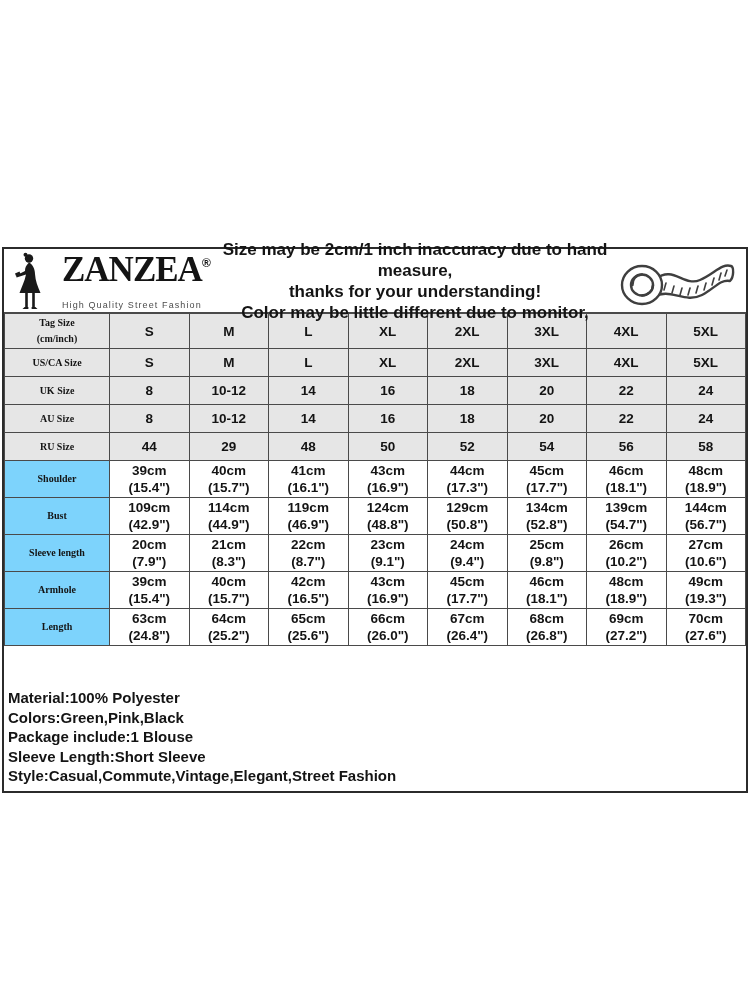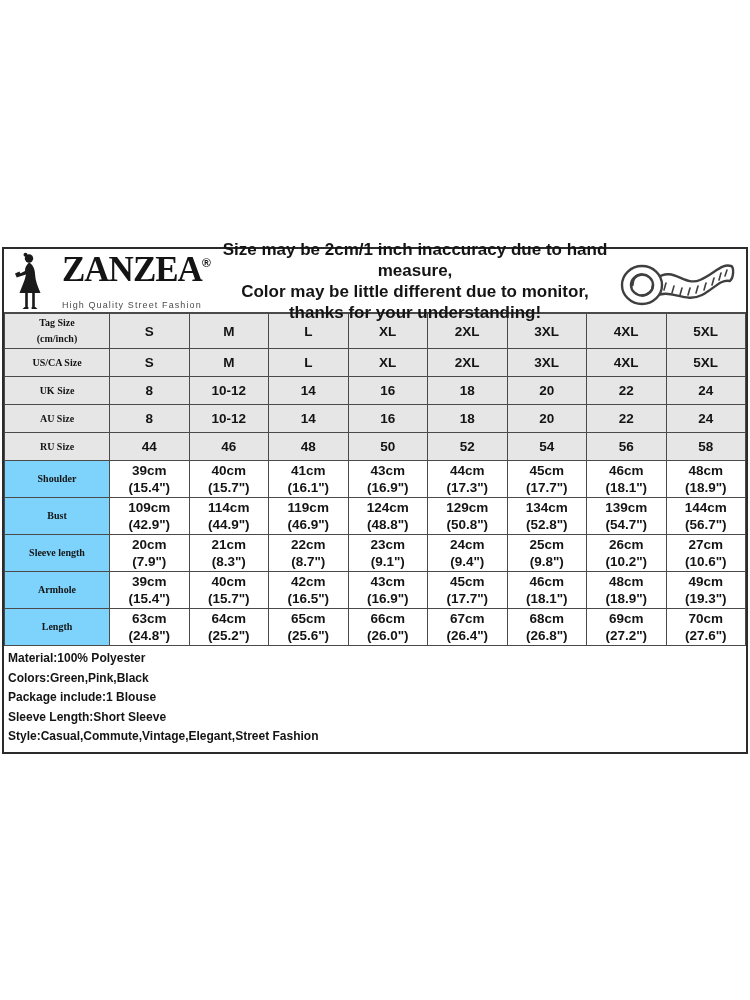--- a/index.html
+++ b/index.html
@@ -84,22 +84,23 @@
   table.size-table tr:nth-child(1) td { height:34px; }
   table.size-table tr:nth-child(n+2):nth-child(-n+5) td { height:28px; }
   table.size-table tr:nth-child(n+6) td { height:37px; }
   td.shaded { background:#e6e6e6; }
   td.label-light { background:#7dd3fc; }
   table.size-table td.label-cell div { font-size:10px; line-height:16px;font-family:Liberation Serif, serif; }
   
   .details {
     padding:3px 4px 5px 4px;
     font-weight:700;
-    font-size:12px;
+    font-size:15px;
     color:#141414;
+    margin-top:39px;
   }
   .details div { line-height:19.5px; white-space:nowrap; }
 </style>
 </head>
 <body>
 
 <div class="panel">
 
   <div class="brand-band">
     <div class="logo-block">
@@ -116,22 +117,22 @@
         </g>
       </svg>
       <div class="brand-text">
         <div class="brand-name"><span>ZANZEA</span><span class="brand-reg">®</span></div>
         <div class="brand-tagline">High Quality Street Fashion</div>
       </div>
     </div>
 
     <div class="notice-block">
       <div>Size may be 2cm/1 inch inaccuracy due to hand measure,</div>
+      <div>thanks for your understanding!</div>
       <div>Color may be little different due to monitor,</div>
-      <div>thanks for your understanding!</div>
     </div>
 
     <div class="tape-block">
       <svg class="tape-svg" viewBox="0 0 118 56">
         <g fill="#ffffff" stroke="#3f3f3f" stroke-width="2.4" stroke-linejoin="round" stroke-linecap="round">
 
           <path d="M38 26 C55 12 66 34 82 27 C96 21 104 10 113 13 C116 14 116 24 112 28 C102 26 96 36 84 42 C66 51 52 34 36 44 Z"></path>
 
           <ellipse cx="24" cy="32" rx="20" ry="19"></ellipse>
           <ellipse cx="24" cy="32" rx="11" ry="10.5"></ellipse>
@@ -284,21 +285,21 @@
           </td>
         </tr>
         <tr>
           <td class="label-cell shaded">
             <div>RU Size</div>
           </td>
           <td class="shaded">
             <div>44</div>
           </td>
           <td class="shaded">
-            <div>46</div>
+            <div>29</div>
           </td>
           <td class="shaded">
             <div>48</div>
           </td>
           <td class="shaded">
             <div>50</div>
           </td>
           <td class="shaded">
             <div>52</div>
           </td>

